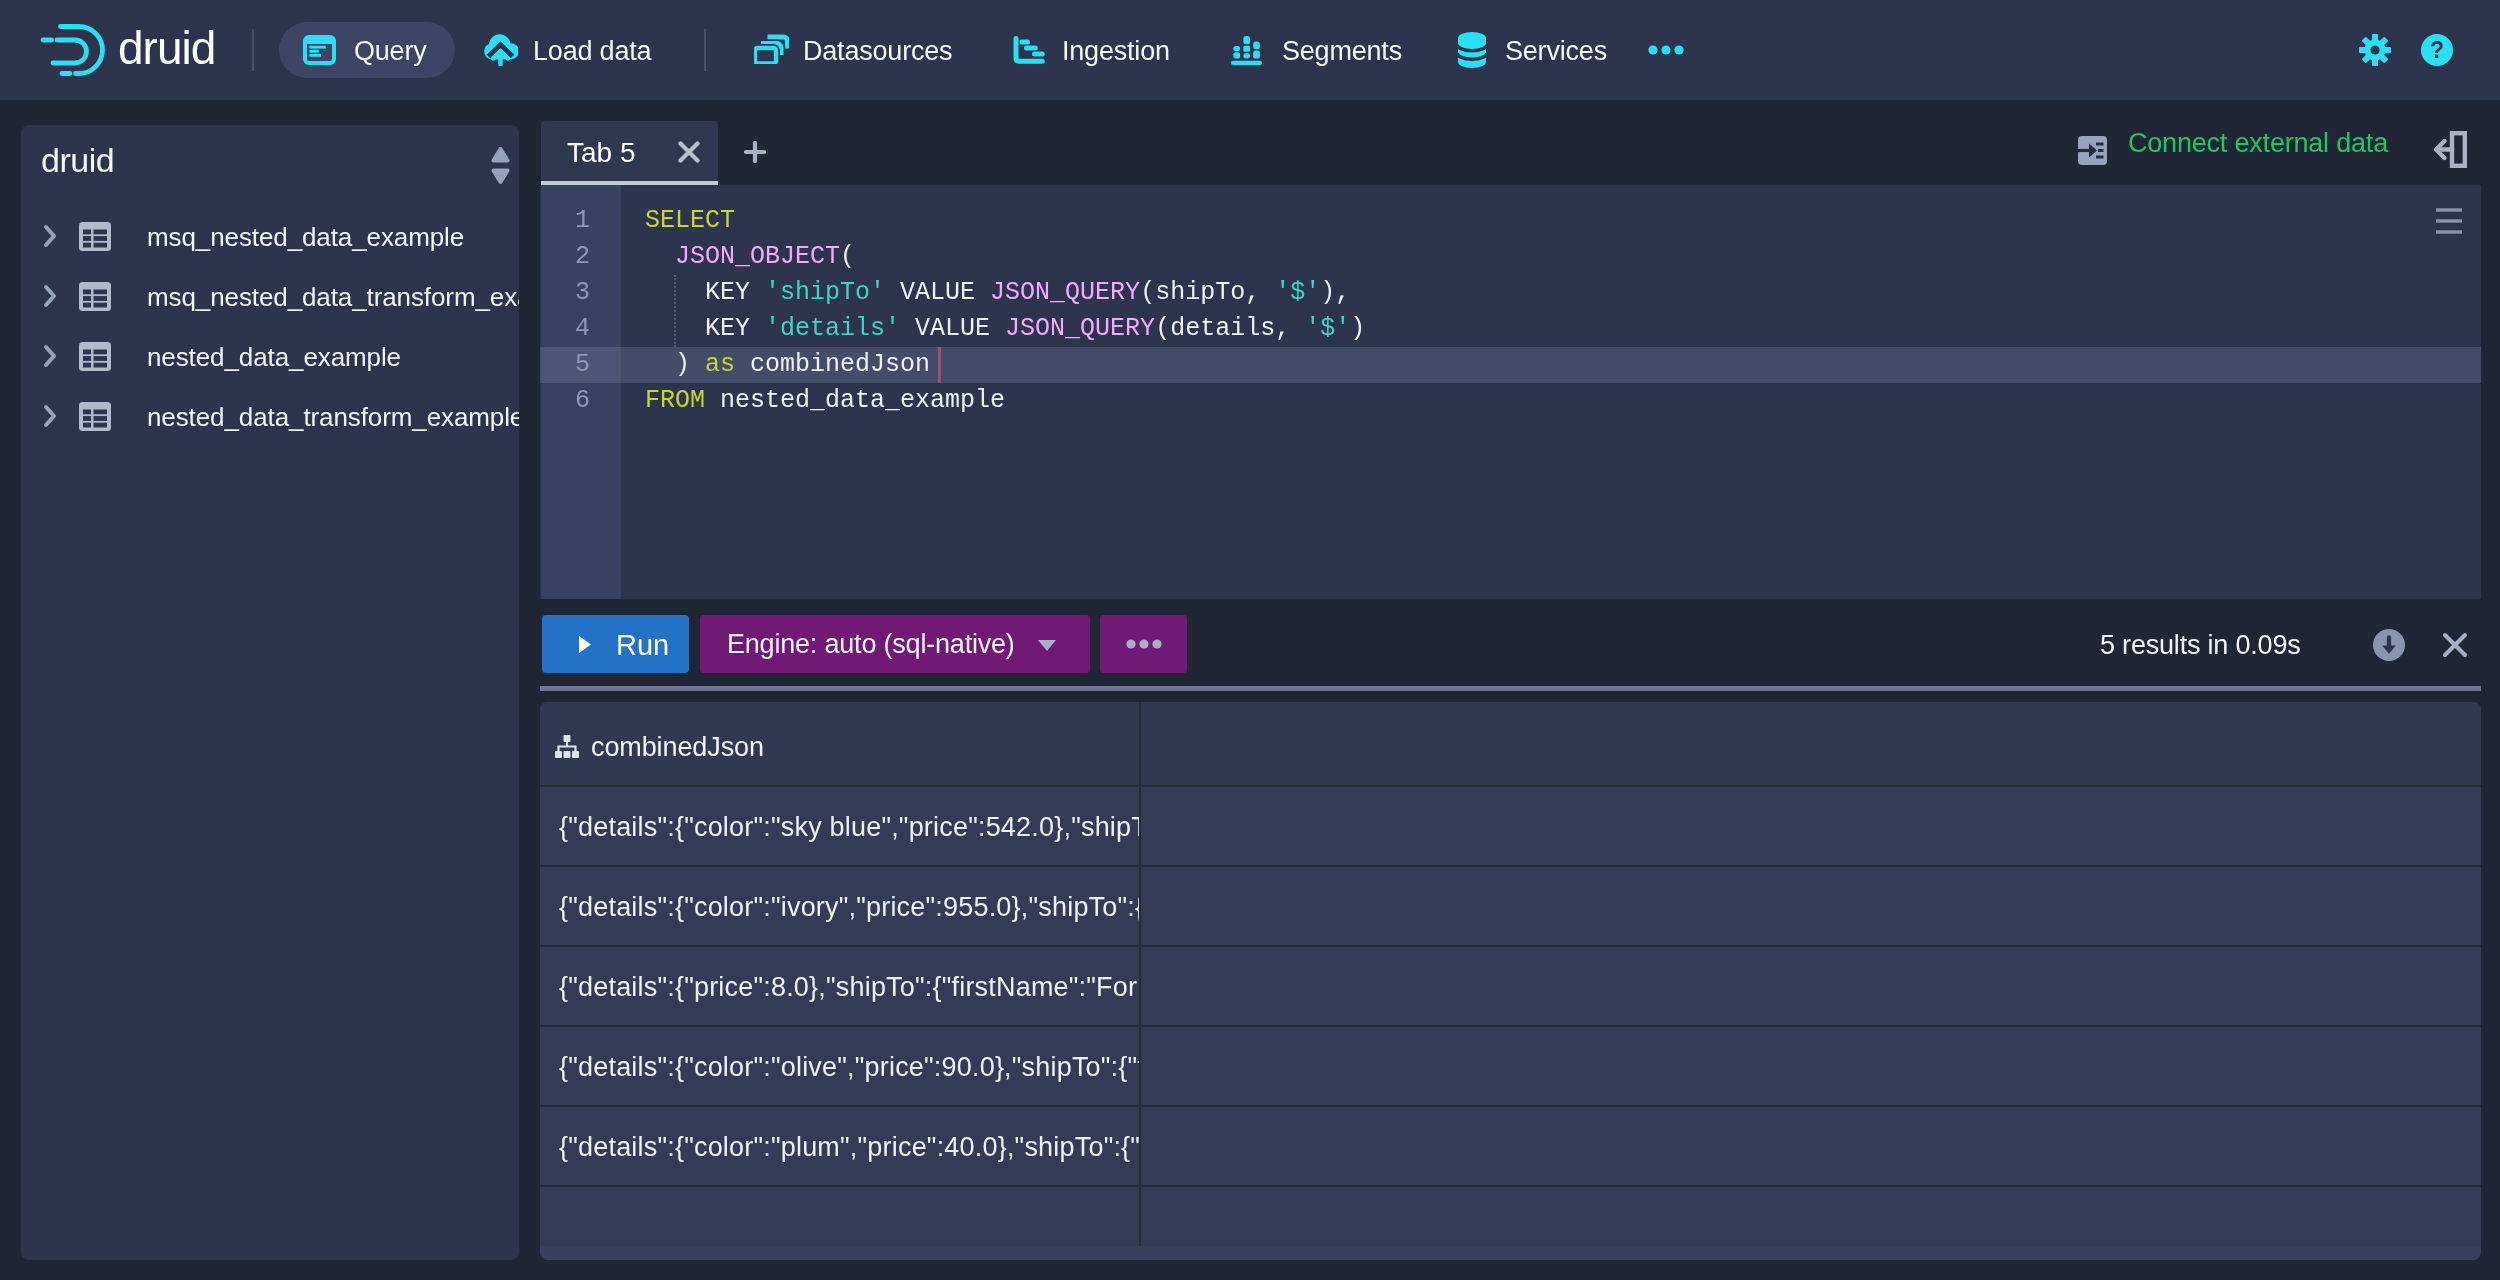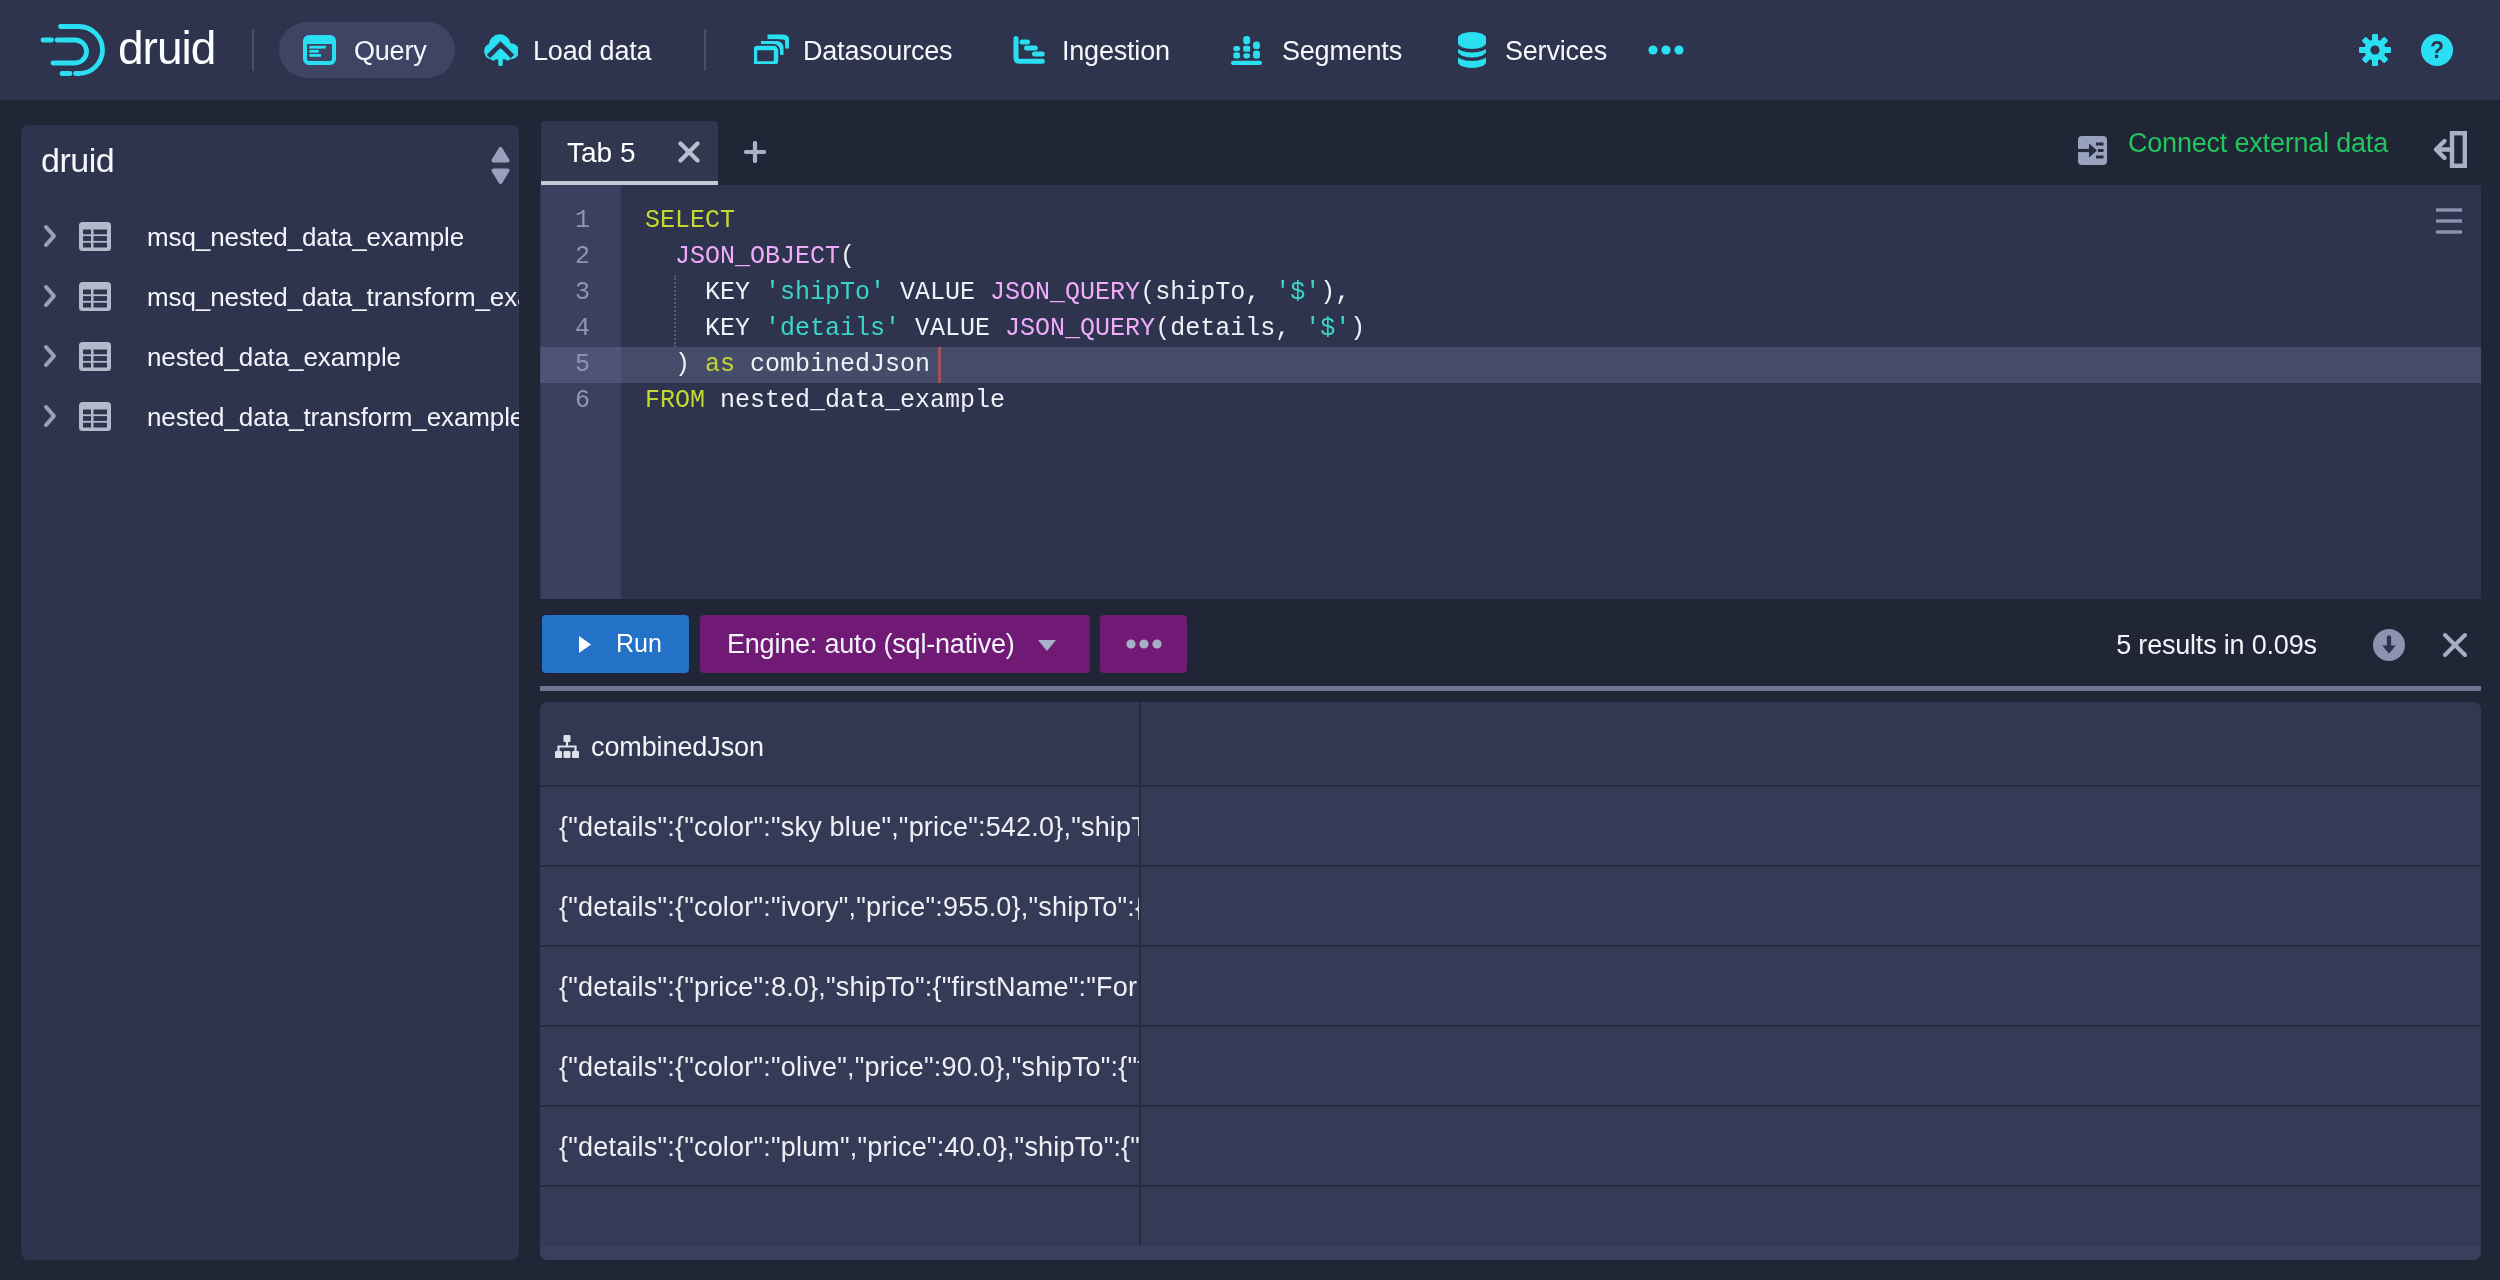--- a/index.html
+++ b/index.html
@@ -289,36 +289,36 @@
         <path d="M0 14 H26"></path>
         <path d="M0 25 H26"></path>
       </g>
   </svg>
 </div>
 
 <div class="abs" style="left:542px;top:615px;width:147px;height:58px;background:#2372c8;border-radius:4px">
   <svg class="abs" style="left:36px;top:21px" width="14" height="17" viewBox="0 0 14 17">
       <path d="M1 0 L13 8.5 L1 17 Z" fill="#fff"></path>
     </svg>
-  <div class="abs" style="left:74px;top:14px;font-size:25px;color:#fff">Run</div>
+  <div class="abs" style="left:74px;top:14px;font-size:29px;color:#fff">Run</div>
 </div>
 <div class="bbtn" style="left:700px;width:390px">
   <div class="abs" style="left:27px;top:14px;font-size:27px;color:#f2f4f9;white-space:nowrap;letter-spacing:-0.2px">Engine: auto (sql-native)</div>
   <svg class="abs" style="left:338px;top:25px" width="18" height="11" viewBox="0 0 18 11">
       <path d="M0 0 H18 L9 11 Z" fill="#a9b1c6"></path>
     </svg>
 </div>
 <div class="bbtn" style="left:1100px;width:87px">
   <svg class="abs" style="left:26px;top:24px" width="36" height="10" viewBox="0 0 36 10">
     <circle cx="5" cy="5" r="4.6" fill="#a7afc6"></circle>
       <circle cx="18" cy="5" r="4.6" fill="#a7afc6"></circle>
       <circle cx="31" cy="5" r="4.6" fill="#a7afc6"></circle>
   </svg>
 </div>
-<div class="abs" style="left:2100px;top:630px;width:233px;font-size:27px;color:#f2f4f9;text-align:center;white-space:nowrap;letter-spacing:-0.2px">5 results in 0.09s</div>
+<div class="abs" style="left:2100px;top:630px;width:233px;font-size:27px;color:#f2f4f9;text-align:left;white-space:nowrap;letter-spacing:-0.2px">5 results in 0.09s</div>
 <svg class="abs" style="left:2373px;top:629px" width="32" height="32" viewBox="0 0 35 35">
   <circle cx="17.5" cy="17.5" r="17.5" fill="#8b93ae"></circle>
   <g stroke="#2e344e" stroke-width="4.6" stroke-linecap="round">
       <path d="M17.5 9 V22"></path>
     </g>
   <path d="M17.5 27 L25 18 H10 Z" fill="#2e344e"></path>
 </svg>
 <svg class="abs" style="left:2441px;top:631px" width="28" height="28" viewBox="0 0 28 28">
   <g stroke="#a7afc6" stroke-width="4" stroke-linecap="round">
       <path d="M4 4 L24 24"></path>

